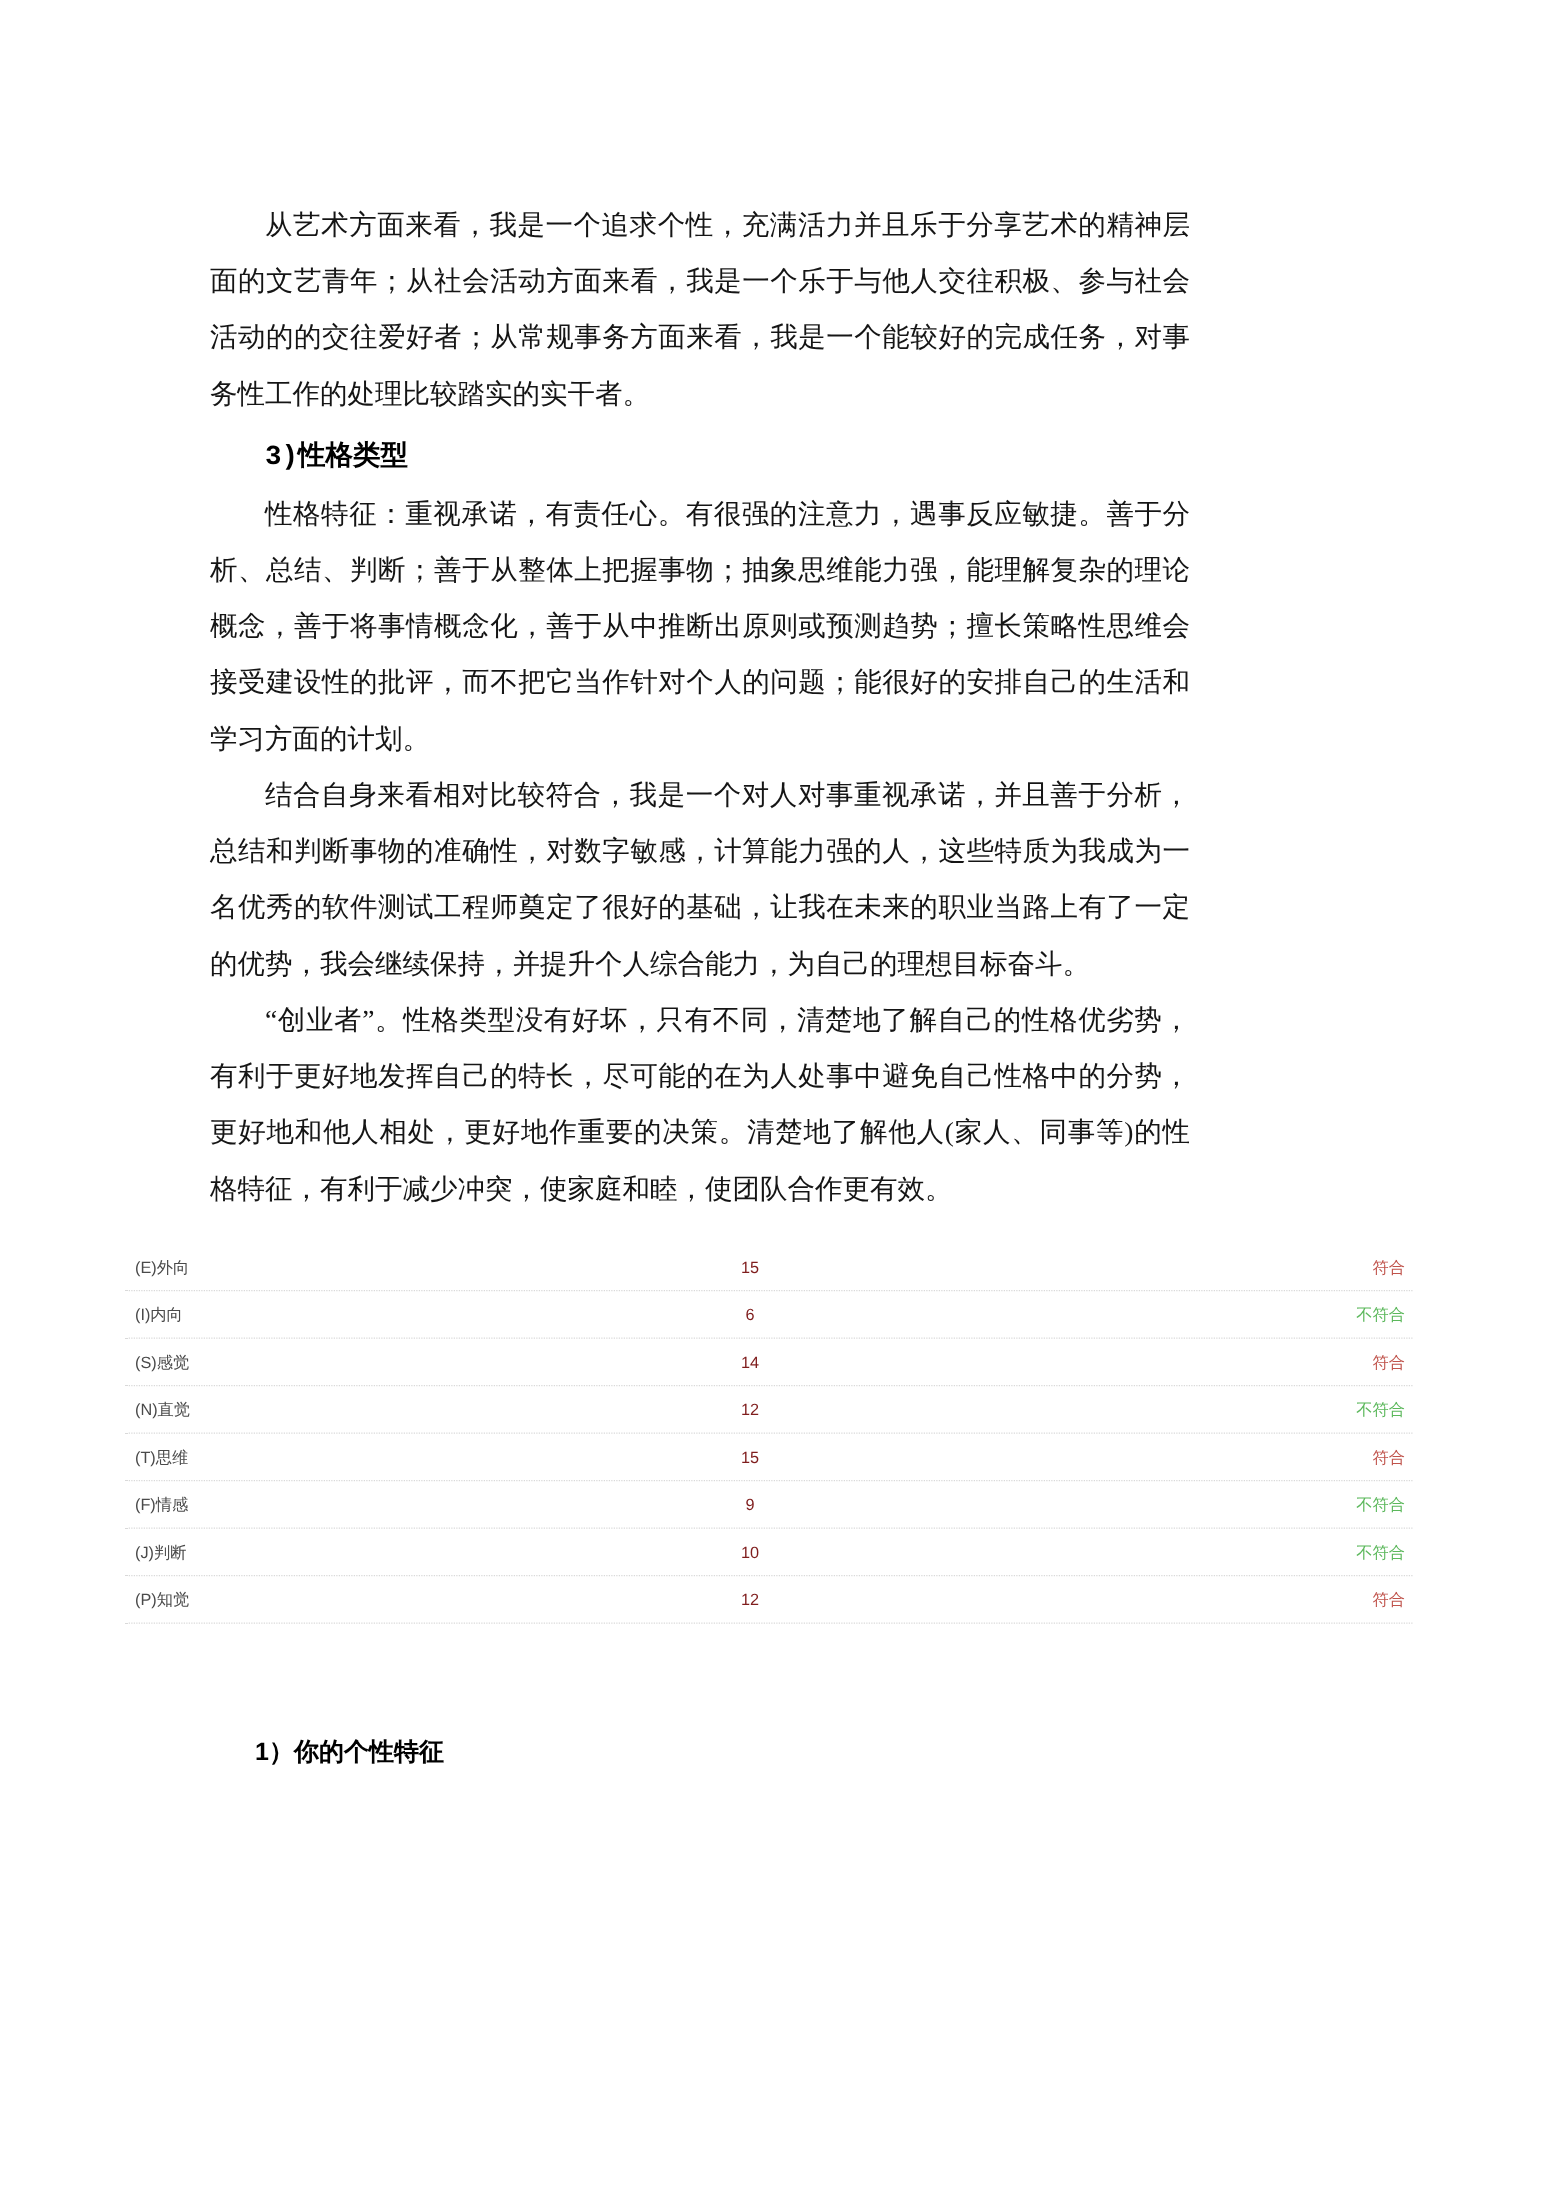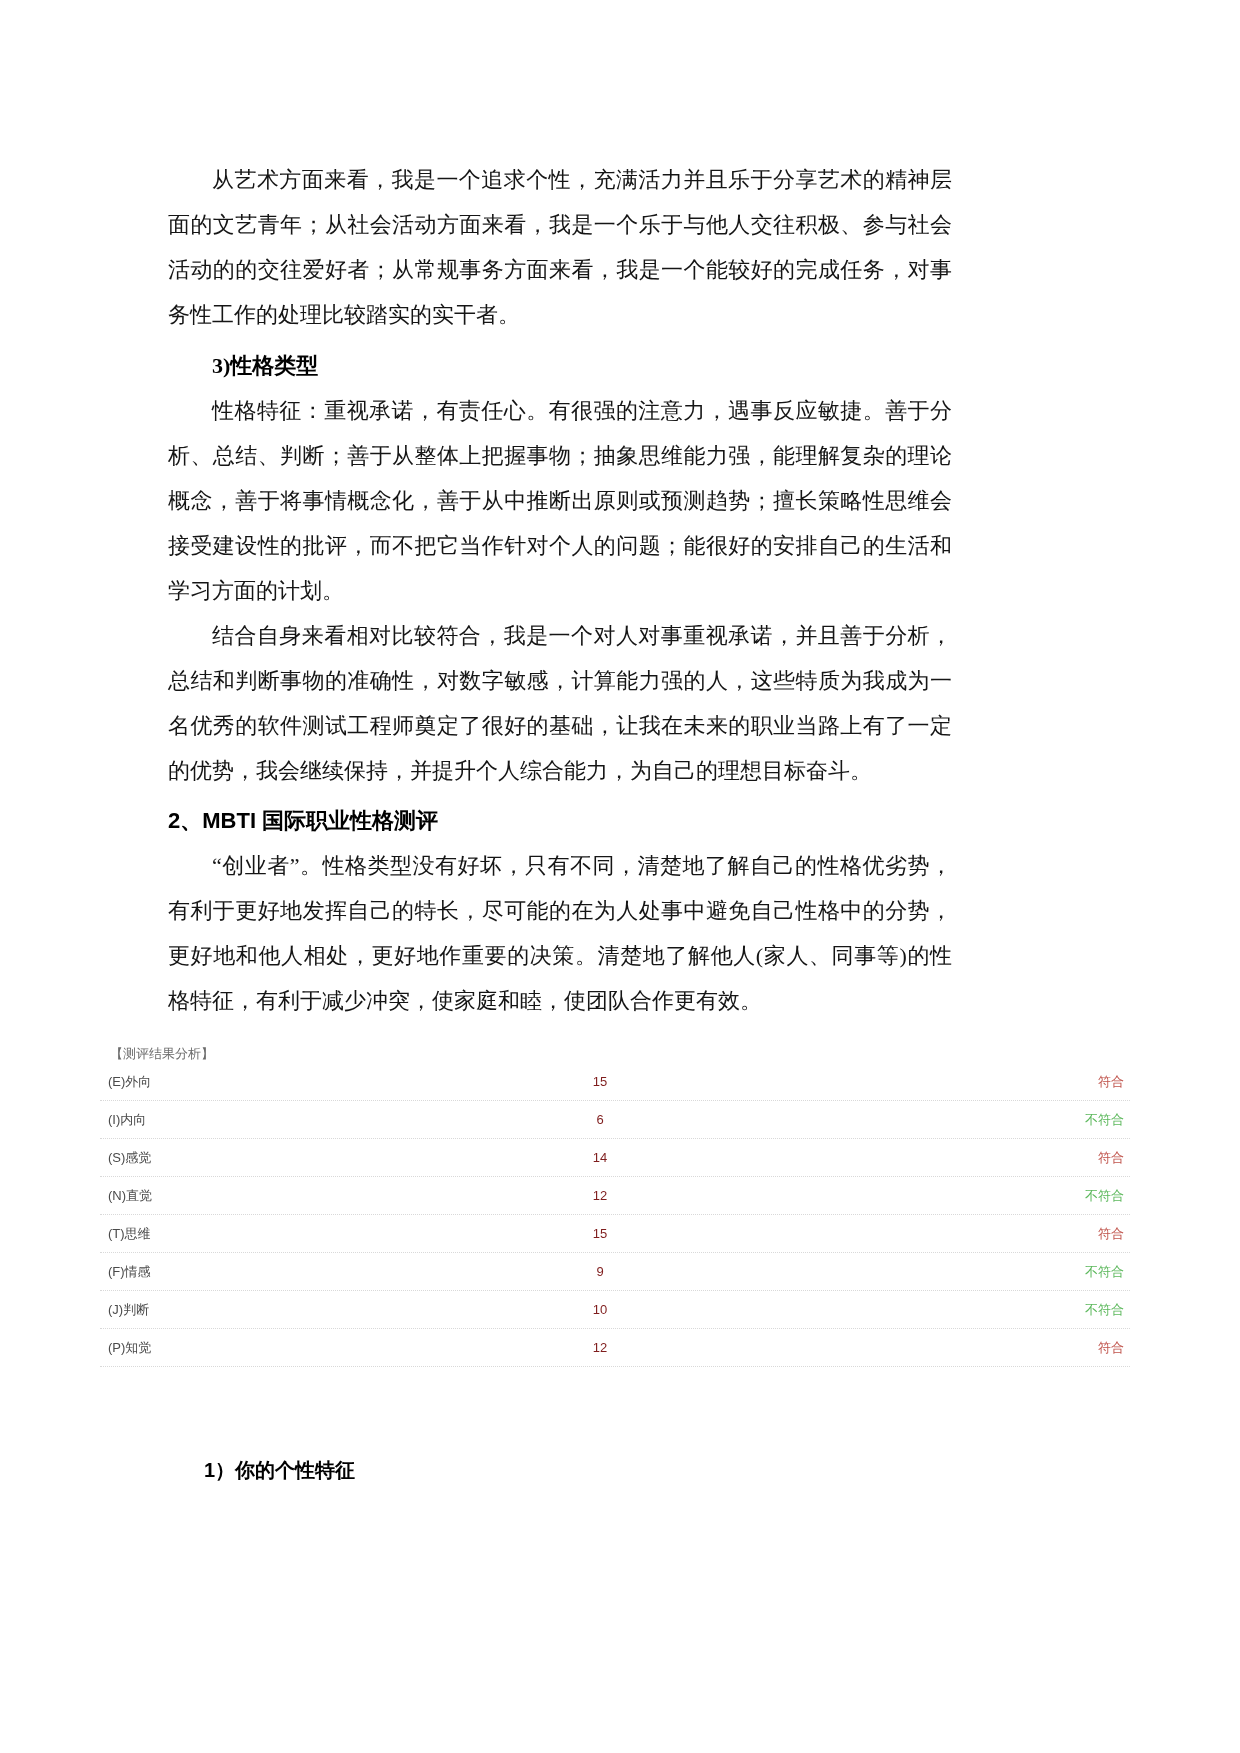--- a/index.html
+++ b/index.html
@@ -21,21 +21,21 @@
     margin:0;
     font-size:22px;
     line-height:45px;
     text-align:justify;
     text-indent:2em;
     color:#151515;
   }
   .para-first{padding-top:157px;}
   .h-sub{
     margin:6px 0 0 0;
-    font-family:Liberation Serif, serif;
+    font-family:Liberation Mono, monospace;
     font-weight:bold;
     font-size:22px;
     line-height:45px;
     text-indent:2em;
     color:#000000;
   }
   .h-main{
     margin:5px 0 0 0;
     font-family:"Liberation Sans","DejaVu Sans",sans-serif;
     font-weight:bold;
@@ -99,26 +99,24 @@
 </head>
 <body>
 
 <div class="page">
 
   <div class="doc-text">
     <p class="para-first">从艺术方面来看，我是一个追求个性，充满活力并且乐于分享艺术的精神层面的文艺青年；从社会活动方面来看，我是一个乐于与他人交往积极、参与社会活动的的交往爱好者；从常规事务方面来看，我是一个能较好的完成任务，对事务性工作的处理比较踏实的实干者。</p>
     <div class="h-sub">3)性格类型</div>
     <p>性格特征：重视承诺，有责任心。有很强的注意力，遇事反应敏捷。善于分析、总结、判断；善于从整体上把握事物；抽象思维能力强，能理解复杂的理论概念，善于将事情概念化，善于从中推断出原则或预测趋势；擅长策略性思维会接受建设性的批评，而不把它当作针对个人的问题；能很好的安排自己的生活和学习方面的计划。</p>
     <p class="spacer2">结合自身来看相对比较符合，我是一个对人对事重视承诺，并且善于分析，总结和判断事物的准确性，对数字敏感，计算能力强的人，这些特质为我成为一名优秀的软件测试工程师奠定了很好的基础，让我在未来的职业当路上有了一定的优势，我会继续保持，并提升个人综合能力，为自己的理想目标奋斗。</p>
-    <div class="h-main">2、MBTI 国际职业性格测评</div>
     <p class="spacer3">“创业者”。性格类型没有好坏，只有不同，清楚地了解自己的性格优劣势，有利于更好地发挥自己的特长，尽可能的在为人处事中避免自己性格中的分势，更好地和他人相处，更好地作重要的决策。清楚地了解他人(家人、同事等)的性格特征，有利于减少冲突，使家庭和睦，使团队合作更有效。</p>
   </div>
 
   <div class="result-block">
-    <div class="result-label">【测评结果分析】</div>
 
     <div class="result-table">
 
       <div class="t-row t-body-row">
         <div class="cell cell-trait">(E)外向</div>
         <div class="cell cell-score">15</div>
         <div class="cell cell-verdict" style="color: rgb(192, 84, 76);">符合</div>
       </div>
       <div class="t-row t-body-row">
         <div class="cell cell-trait">(I)内向</div>

